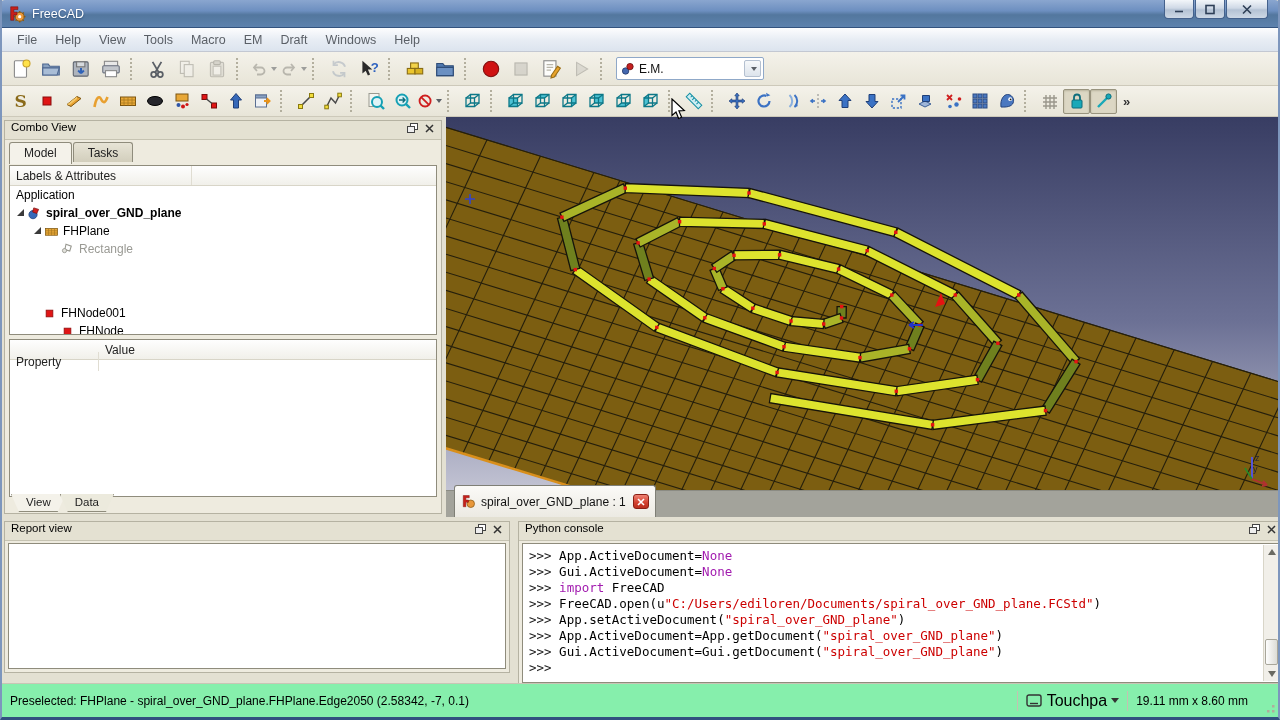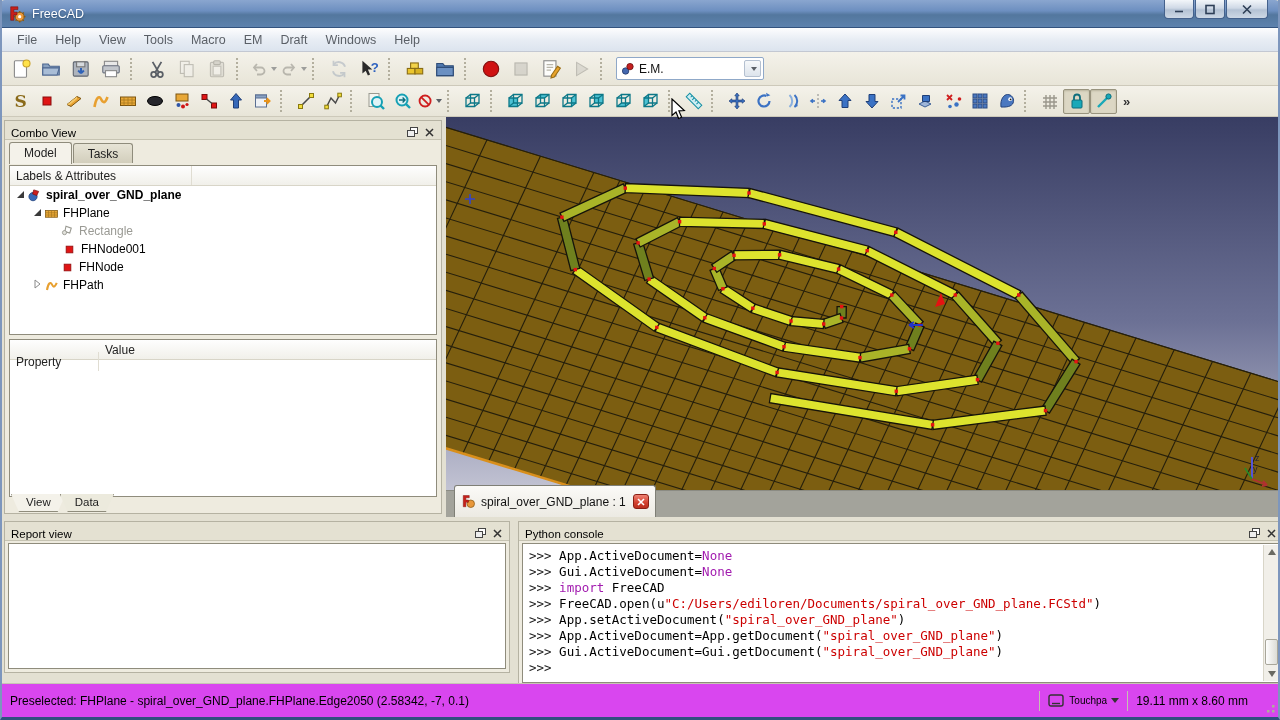--- a/index.html
+++ b/index.html
@@ -41,28 +41,28 @@
     border-top:4px solid #5a5f66; margin-left:2px; }
   #wb-combo { width:148px; height:23px; margin-left:4px; background:#fff; border:1px solid #8fa8c8;
     border-radius:2px; display:flex; align-items:center; padding:0 2px 0 3px; }
   #wb-combo .lbl { font-size:12px; color:#111; flex:1; margin-left:3px; }
   #wb-combo .btn { width:17px; height:17px; display:flex; align-items:center; justify-content:center;
     background:linear-gradient(#f6f8fa,#dde4ec); border:1px solid #b4c0d0; border-radius:2px; }
   #chevron { font-size:13px; color:#333; margin-left:6px; font-weight:bold; }
 
   
   .dock { position:absolute; background:#eeebdf; border:1px solid #b5b2a2; }
-  .dock-header { height:19px; display:flex; align-items:flex-end; padding:0 4px 0 6px;
+  .dock-header { height:19px; display:flex; align-items:flex-start; padding:0 4px 0 6px;
     background:#e4e1d2; border-bottom:1px solid #c6c3b2; }
   .dock-title { font-size:11.5px; color:#000; flex:1; }
   .dock-btn { width:15px; height:14px; display:flex; align-items:center; justify-content:center; margin-left:2px; }
 
   
   #combo-panel { left:2px; top:120px; width:438px; height:394px; }
-  #cv-tabs { display:flex; height:22px; margin:2px 0 0 4px; align-items:center; }
+  #cv-tabs { display:flex; height:22px; margin:2px 0 0 4px; align-items:flex-start; }
   .cv-tab { font-size:12px; padding:3px 14px 3px; border:1px solid #8f8c7c; border-bottom:none;
     border-radius:3px 3px 0 0; background:linear-gradient(#e7e4d6,#d2cebc); color:#222; margin-right:1px; height:20px; }
   .cv-tab.active { background:#f4f2ea; height:22px; font-weight:normal; position:relative; z-index:2; }
   #tree-frame { position:absolute; left:4px; top:44px; right:4px; height:170px; background:#fff;
     border:1px solid #8f8c7c; overflow:hidden; }
   .grid-header { height:20px; background:linear-gradient(#fefefe,#f1f0ea); border-bottom:1px solid #d8d5c8;
     font-size:12px; color:#222; display:flex; align-items:center; }
   .grid-header .col1 { padding-left:6px; width:182px; border-right:1px solid #e0ddd2; height:100%; display:flex; align-items:center; }
   .tree-row { height:18px; display:flex; align-items:center; font-size:12px; color:#000; white-space:nowrap; }
   .tree-row .expander { width:12px; height:12px; display:inline-flex; }
@@ -97,25 +97,25 @@
     border:1px solid #8f8c7c; font-family:"DejaVu Sans Mono","Liberation Mono",monospace; font-size:12.5px;
     padding:4px 18px 0 6px; overflow:hidden; }
   .pyline { height:16px; line-height:16px; white-space:pre; }
   .seg-p { color:#222; } .seg-c { color:#000; } .seg-k { color:#a21caf; } .seg-s { color:#cc0000; }
   #py-scroll { position:absolute; right:1px; top:1px; bottom:1px; width:15px; background:#f1efe9; border-left:1px solid #d8d5c8; }
   .sb-btn { position:absolute; left:1px; width:13px; height:14px; display:flex; align-items:center; justify-content:center; }
   #sb-thumb { position:absolute; left:1px; bottom:16px; width:13px; height:26px; background:linear-gradient(90deg,#fdfdfd,#dcdcd6);
     border:1px solid #a8a69a; border-radius:2px; }
 
   
-  #statusbar { position:absolute; left:0; top:683px; width:1276px; height:34px; background:#d946ef;
+  #statusbar { position:absolute; left:0; top:683px; width:1276px; height:34px; background:#86efac;
     border-top:1px solid #c8c5b5; display:flex; align-items:center; }
   #status-msg { font-size:12px; color:#000; margin-left:8px; flex:1; }
   .sb-sep { width:1px; height:20px; background:#c4c1b1; margin:0 8px; }
-  #nav-style { display:flex; align-items:center; font-size:10px; color:#000; }
+  #nav-style { display:flex; align-items:center; font-size:16px; color:#000; }
   #dim-label { font-size:12px; color:#000; margin-right:14px; }
   #grip { width:14px; height:14px; margin:12px 2px 0 0; }
 
   #cursor-overlay { position:absolute; left:666px; top:98px; width:24px; height:26px; z-index:50; }
 </style>
 </head>
 <body>
 
 <div id="titlebar">
   <svg id="app-icon" viewBox="0 0 20 20">
@@ -574,20 +574,23 @@
   </div>
   <div id="cv-tabs">
       <span class="cv-tab active">Model</span>
       <span class="cv-tab">Tasks</span>
     </div>
   <div id="tree-frame">
     <div class="grid-header">
       <span class="col1">Labels &amp; Attributes</span>
     </div>
     <div id="tree-rows">
+        <div class="tree-row" style="padding-left: 6px;">
+          <span class="lab">Application</span>
+        </div>
         <div class="tree-row" style="padding-left: 5px;">
           <span class="expander">
             <svg width="10" height="10" viewBox="0 0 10 10">
               <path d="M9 2v7H2z" fill="#3a3a3a"></path>
             </svg>
           </span>
           <span class="ticon">
             <svg width="15" height="15" viewBox="0 0 20 20">
               <circle cx="8" cy="11.5" r="5.5" fill="#3668b8" stroke="#1f3f78"></circle>
               <path d="M9 2.5l6.5 2-2.5 5.5-5.5-2z" fill="#cf1f1f" stroke="#7a0f0f"></path>
@@ -612,21 +615,21 @@
         <div class="tree-row" style="padding-left: 38px;">
           <span class="expander"></span>
           <span class="ticon">
             <svg width="15" height="15" viewBox="0 0 20 20">
               <path d="M8 3L15 5.5L13 12L6.5 10Z" fill="none" stroke="#9a9a92" stroke-width="1.5"></path>
               <circle cx="6" cy="11.5" r="2.8" fill="#e2e2dc" stroke="#8a8a82"></circle>
             </svg>
           </span>
           <span class="lab muted">Rectangle</span>
         </div>
-        <div class="tree-row" style="padding-left: 40px;">
+        <div class="tree-row" style="padding-left: 20px; margin-top: 46px;">
           <span class="expander"></span>
           <span class="ticon">
             <svg width="15" height="15" viewBox="0 0 20 20">
               <rect x="5.5" y="5.5" width="9" height="9" fill="#e01515" stroke="#8a0d0d"></rect>
             </svg>
           </span>
           <span class="lab">FHNode001</span>
         </div>
         <div class="tree-row" style="padding-left: 38px;">
           <span class="expander"></span>

